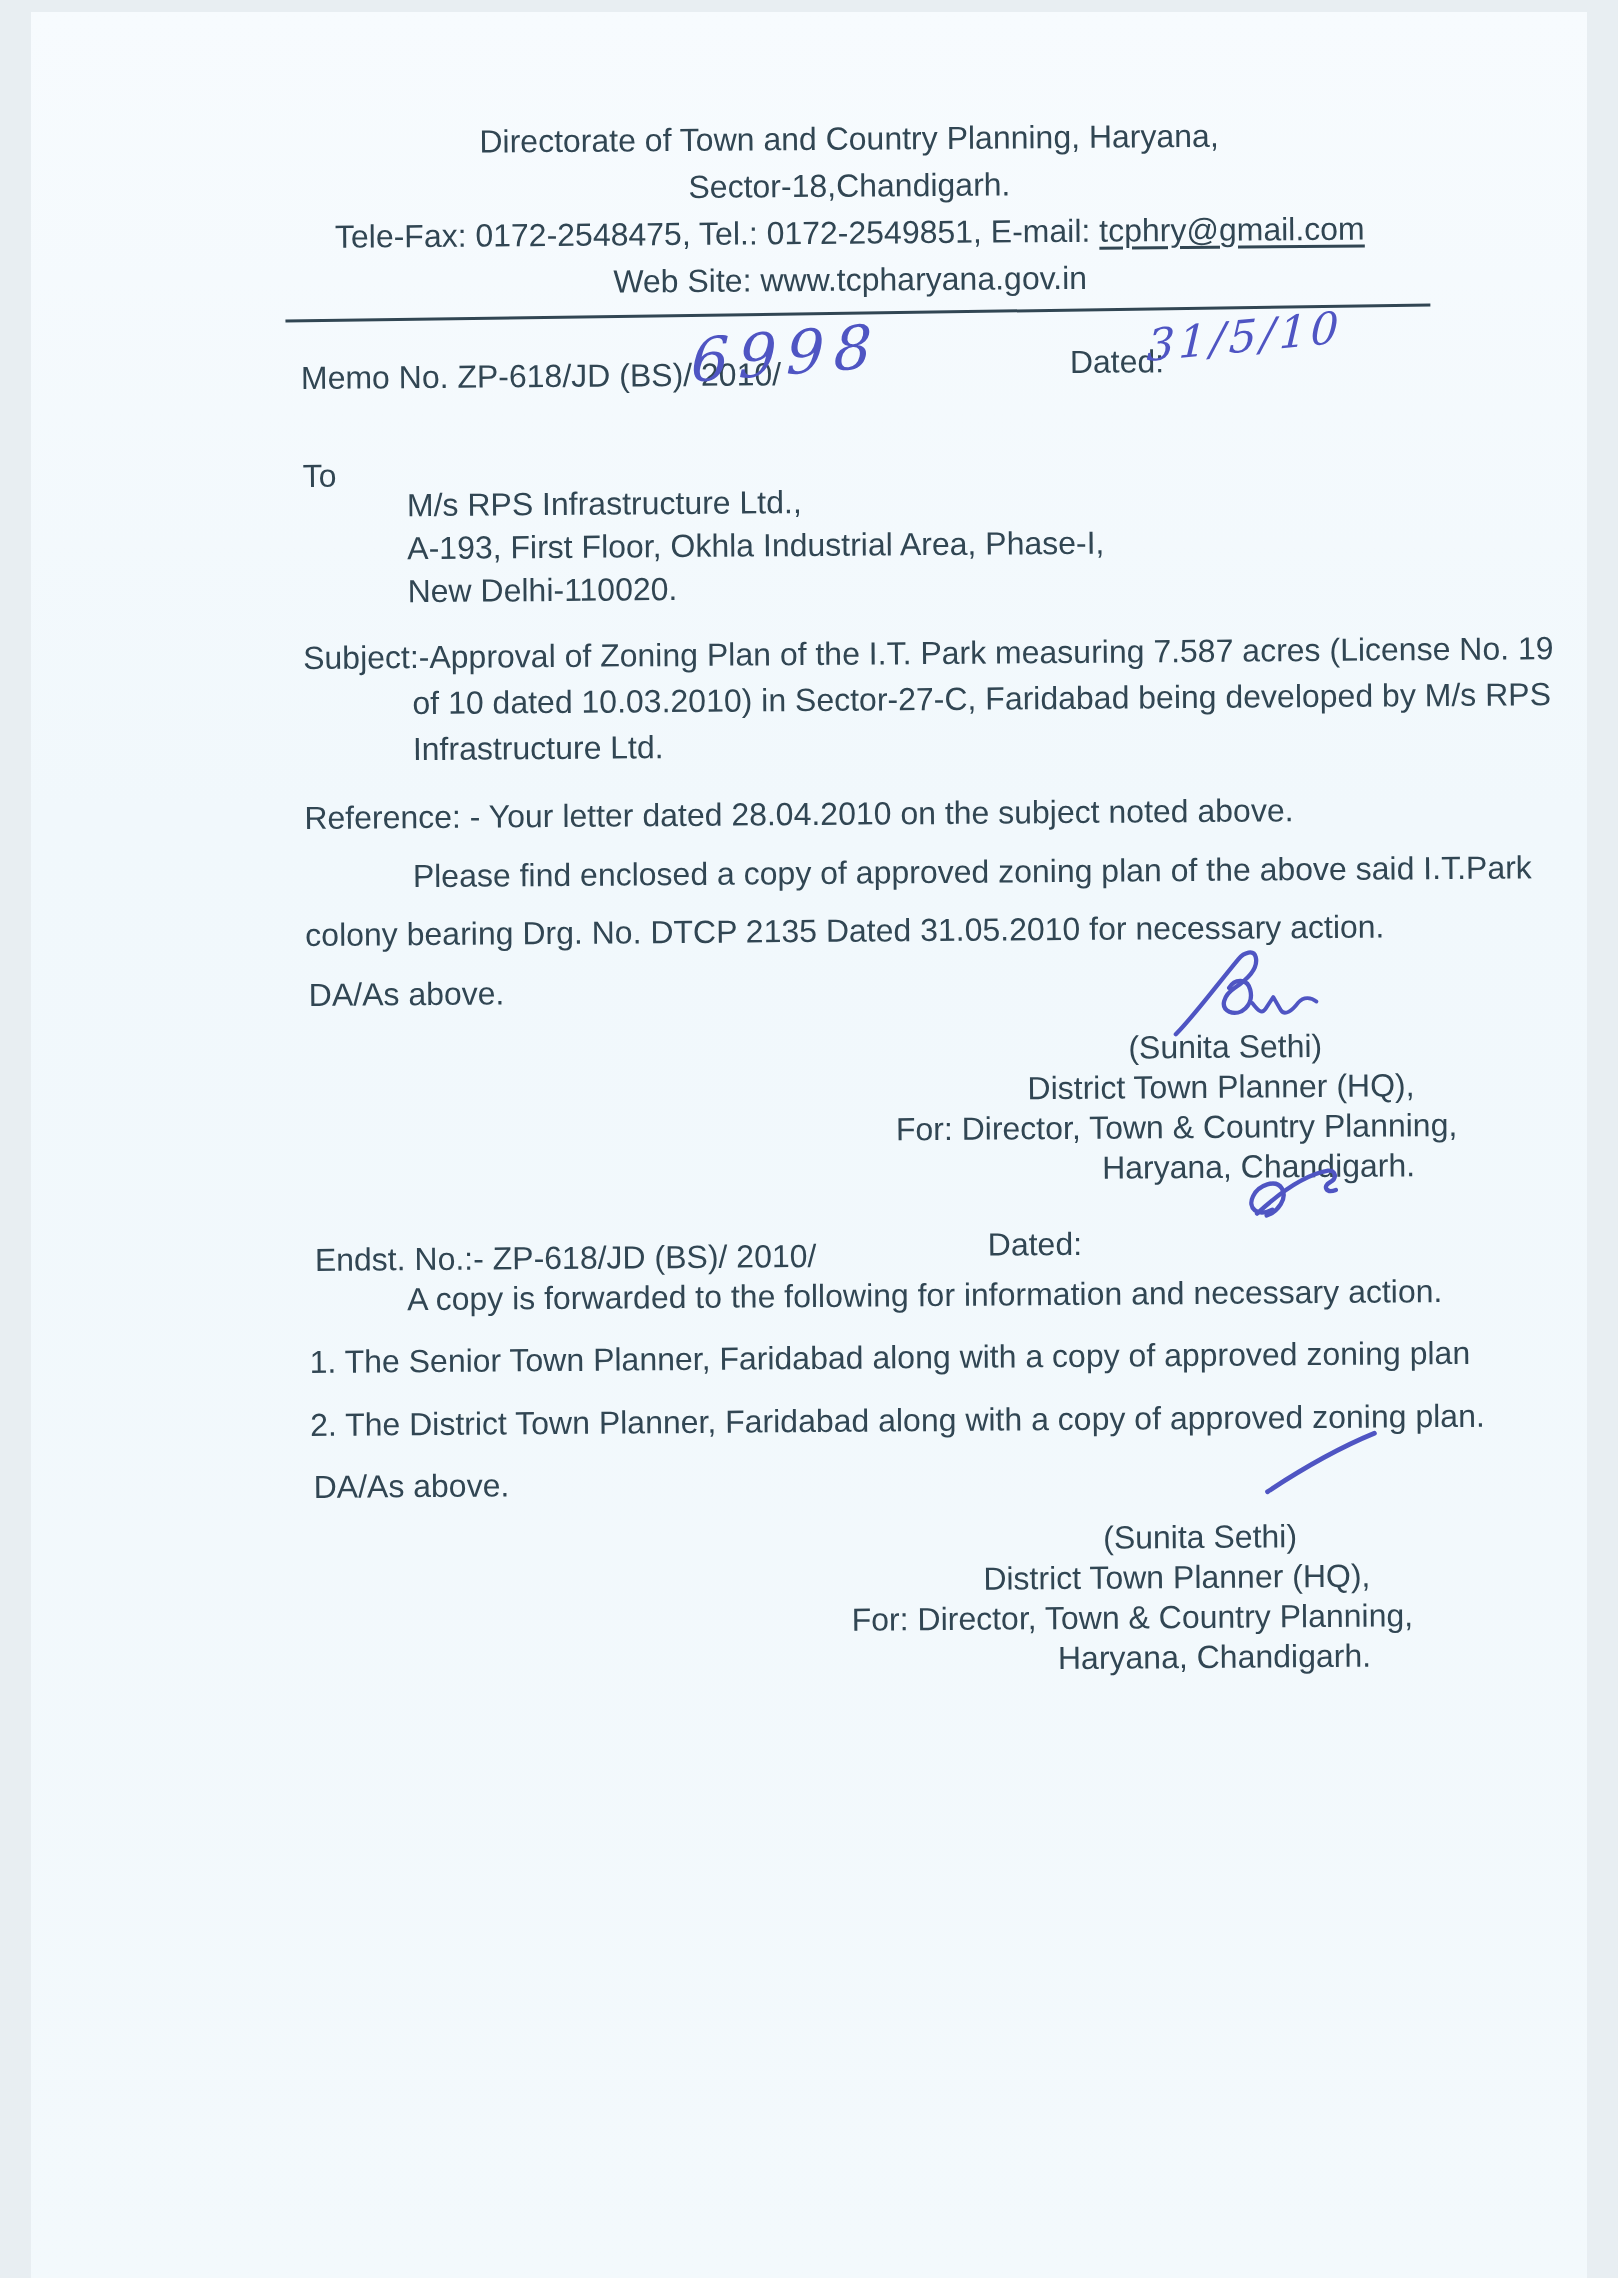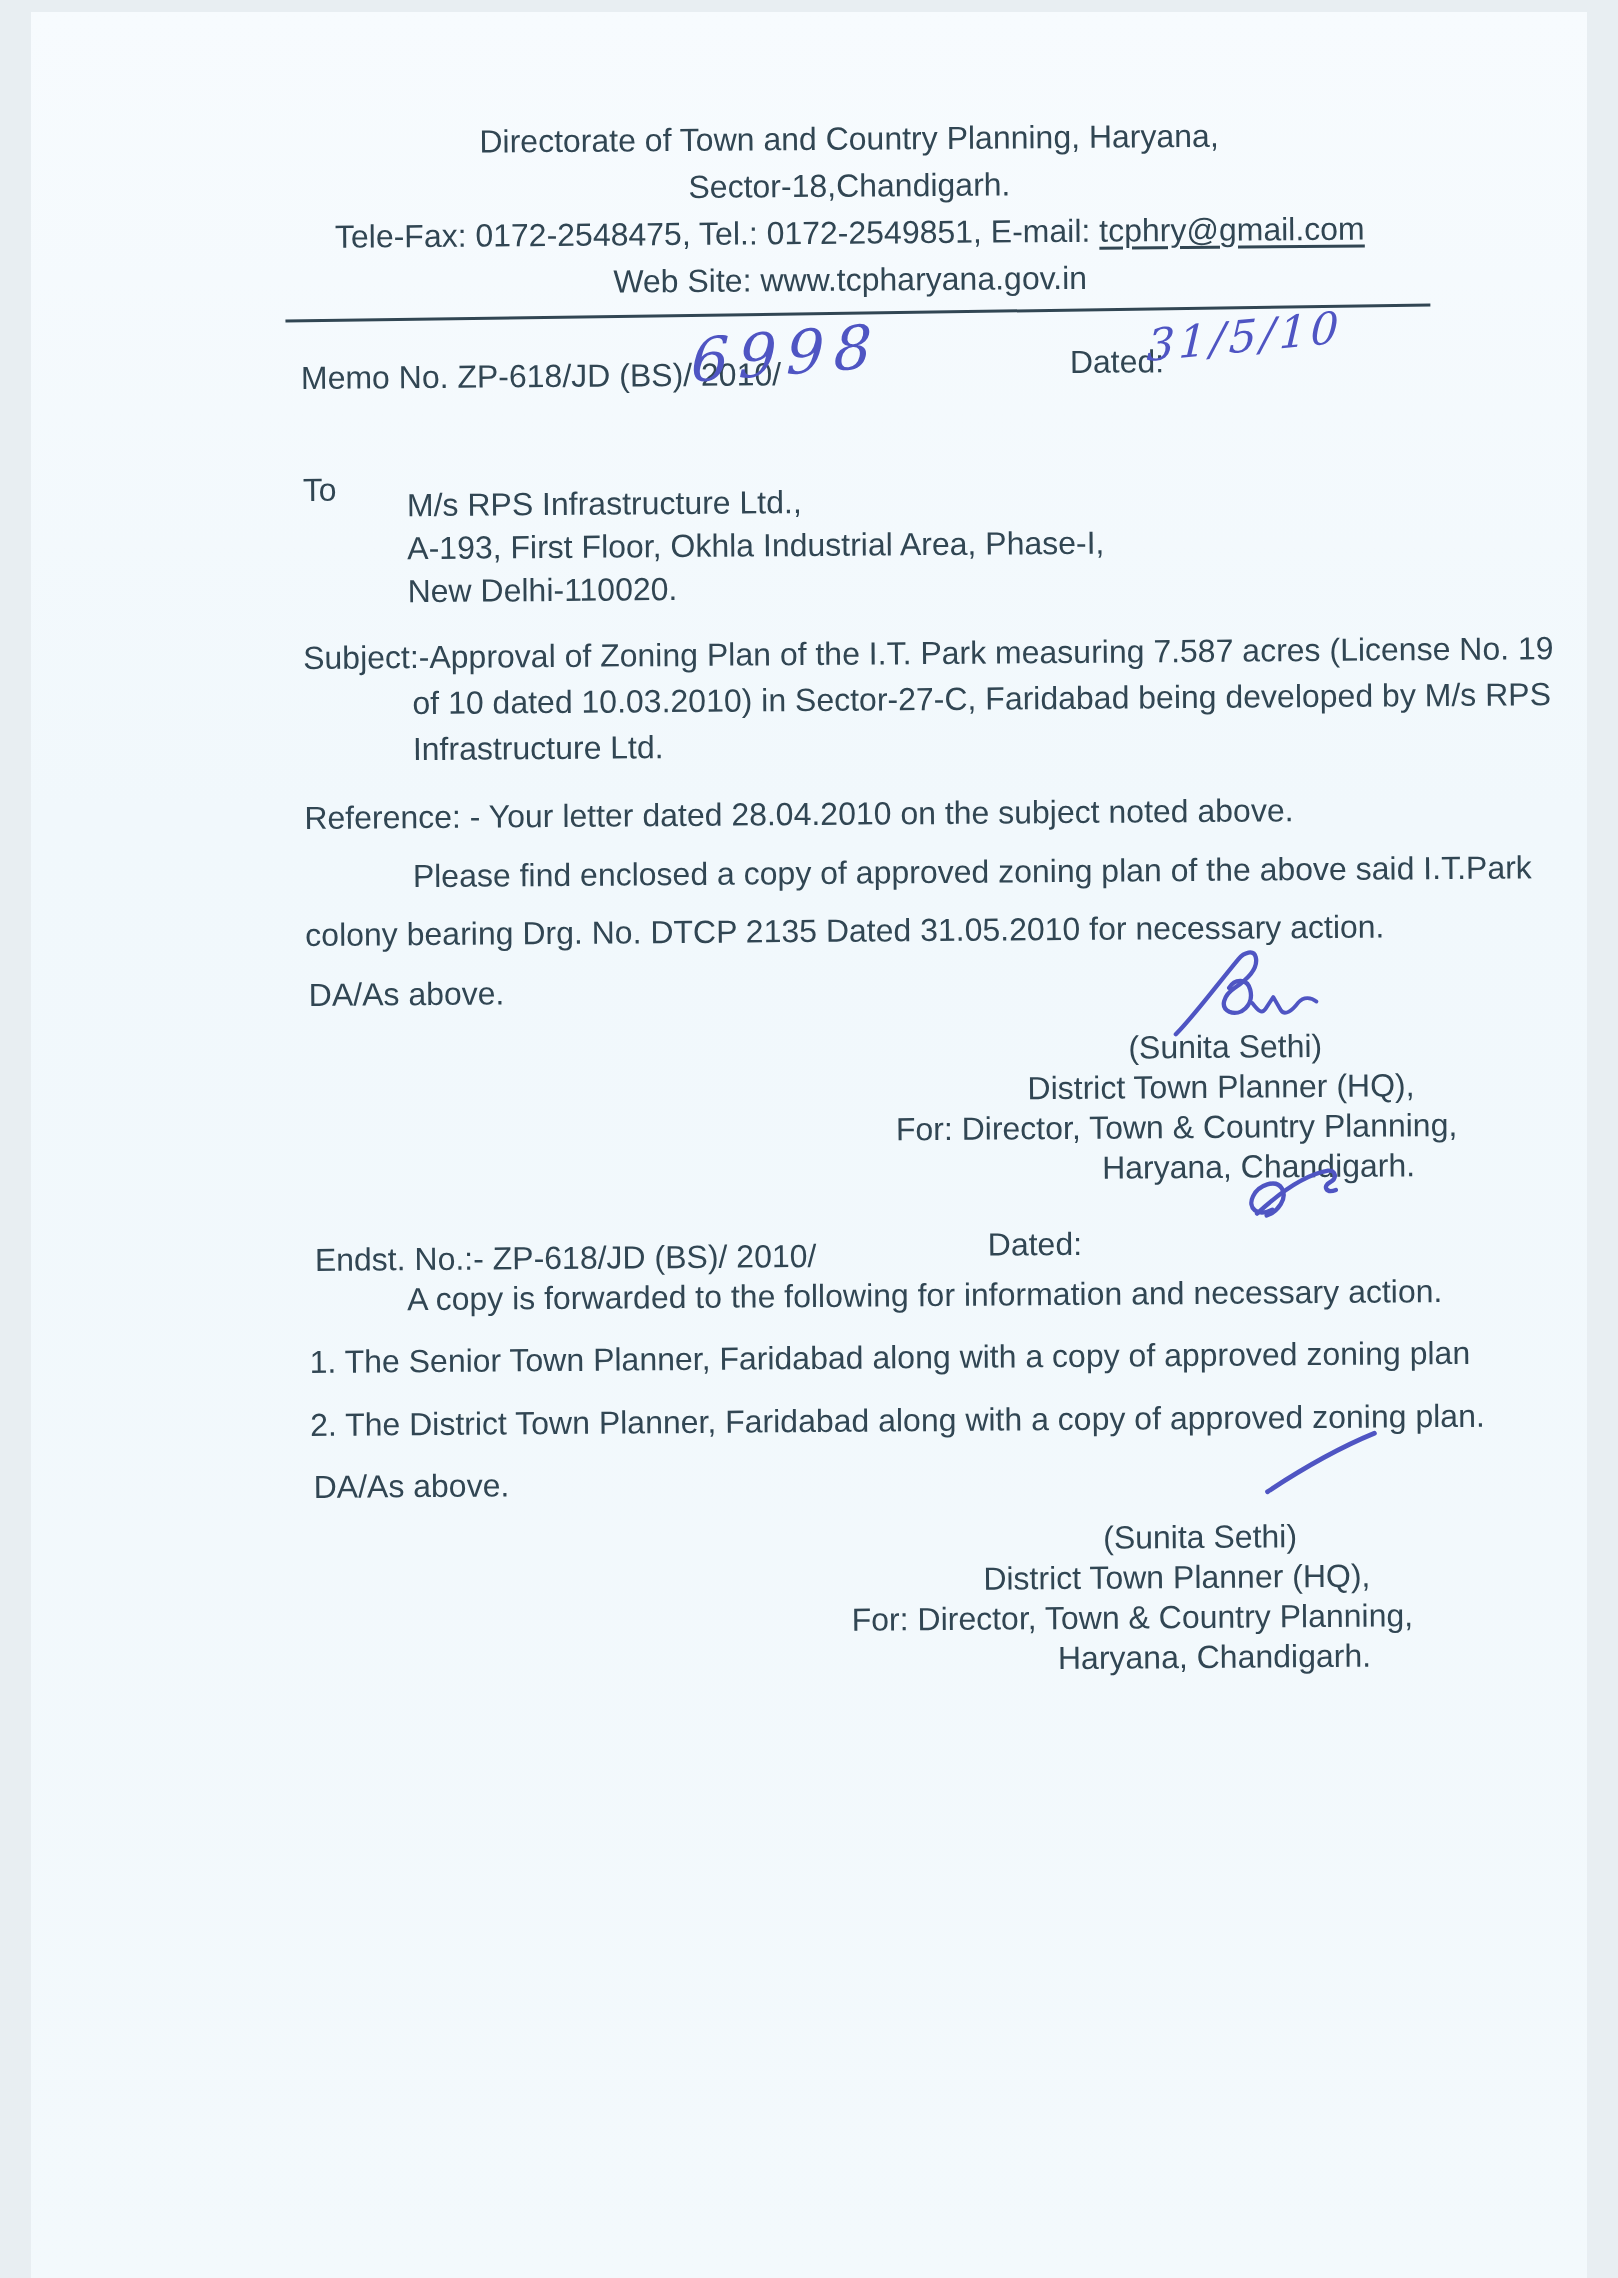--- a/index.html
+++ b/index.html
@@ -55,21 +55,21 @@
       <div>Web Site: www.tcpharyana.gov.in</div>
     </div>
 
     <div class="abs rule"></div>
 
     <div class="abs" style="left:276px;top:344px;">Memo No. ZP-618/JD (BS)/ 2010/</div>
     <div class="abs hand memo-number">6998</div>
     <div class="abs" style="left:1045px;top:334px;">Dated:</div>
     <div class="abs hand memo-date">31/5/10</div>
 
-    <div class="abs" style="left:277px;top:456px;">To</div>
+    <div class="abs" style="left:277px;top:442px;">To</div>
     <div class="abs recipient">
       <div>M/s RPS Infrastructure Ltd.,</div>
       <div>A-193, First Floor, Okhla Industrial Area, Phase-I,</div>
       <div>New Delhi-110020.</div>
     </div>
 
     <div class="abs subject">
       <div>Subject:-Approval of Zoning Plan of the I.T. Park measuring 7.587 acres (License No. 19</div>
       <div class="cont">of 10 dated 10.03.2010) in Sector-27-C, Faridabad being developed by M/s RPS</div>
       <div class="cont">Infrastructure Ltd.</div>

